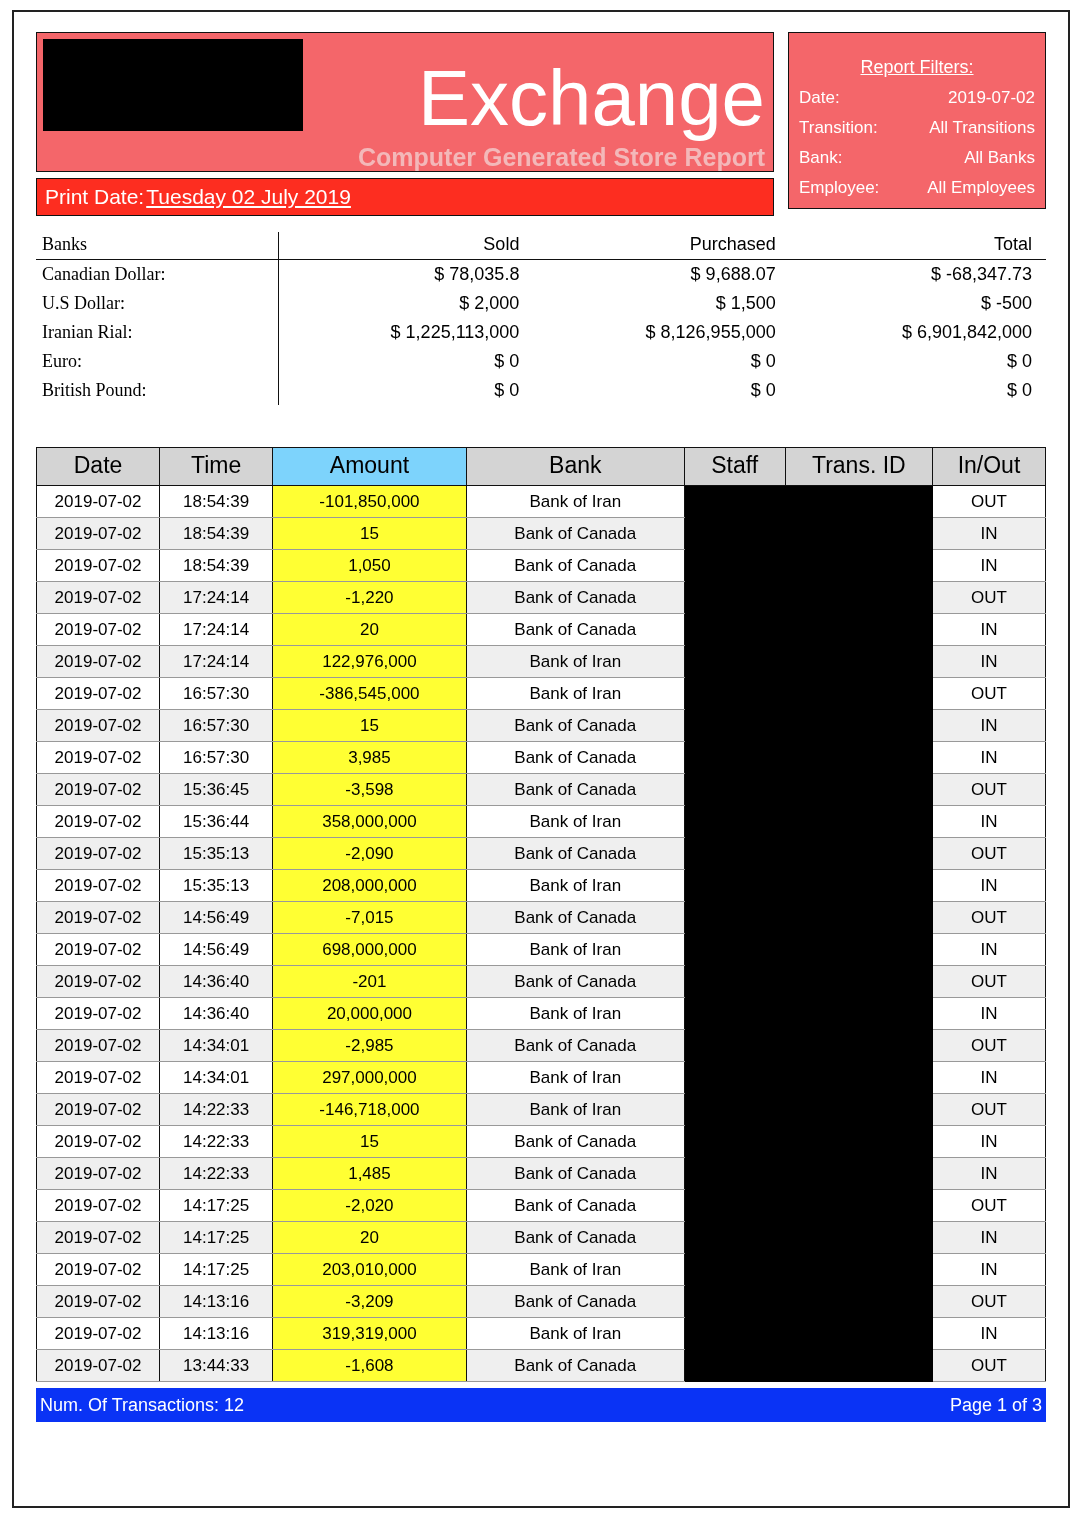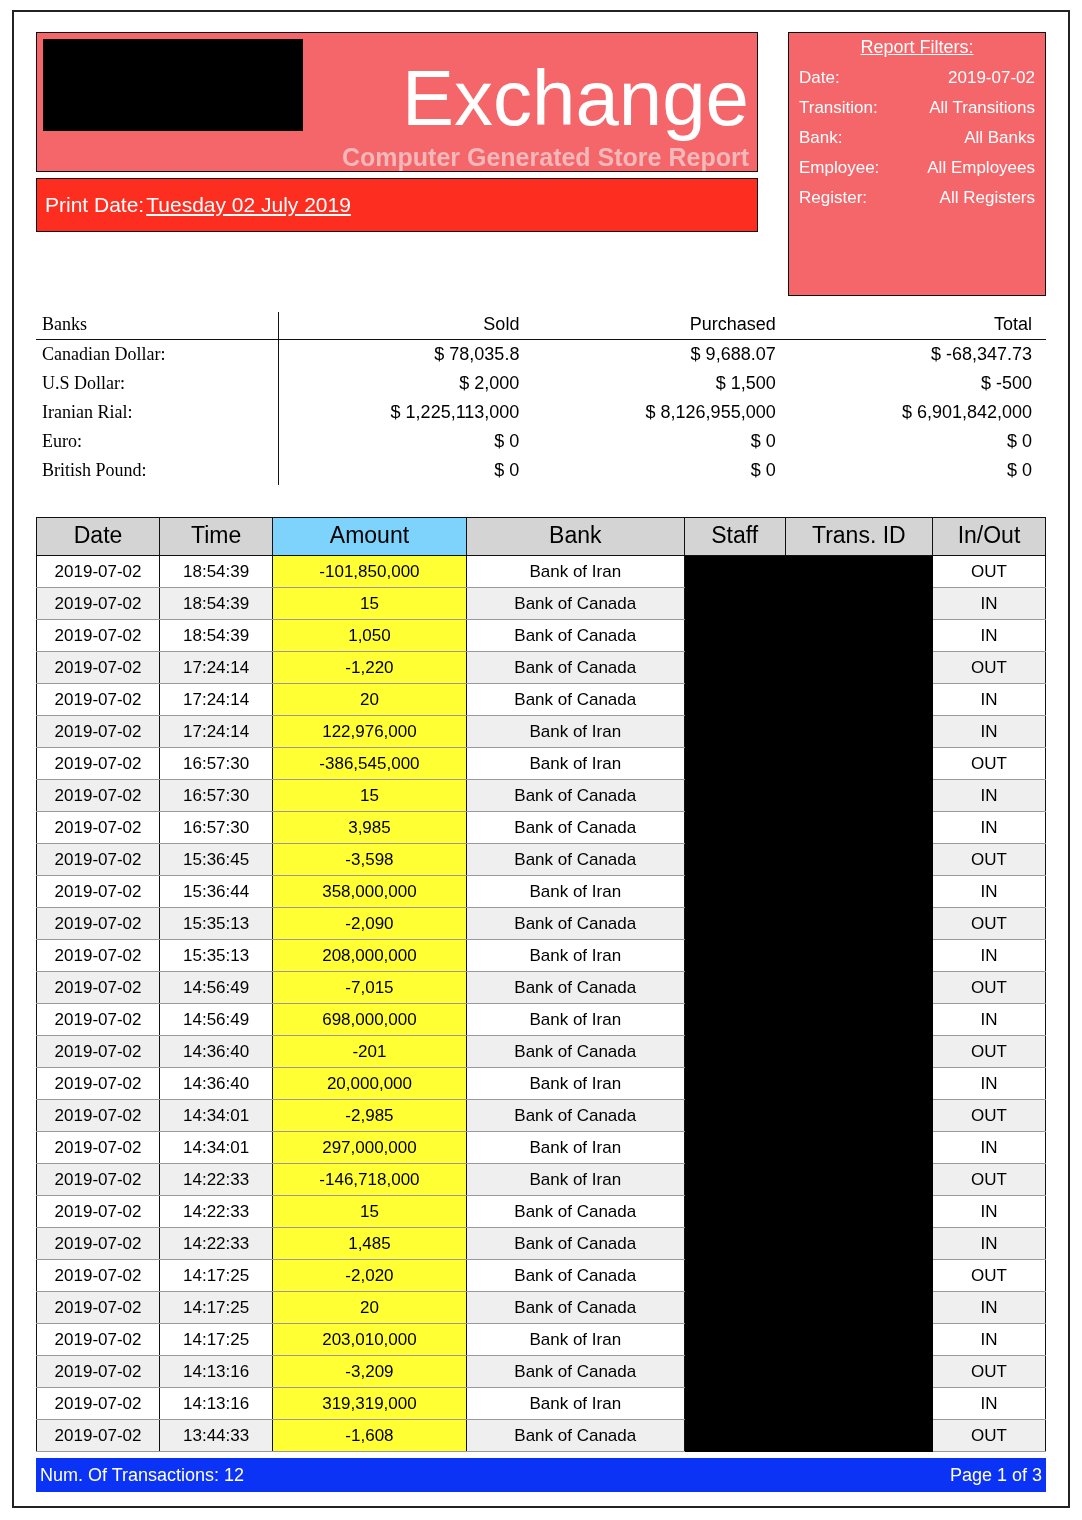--- a/index.html
+++ b/index.html
@@ -69,42 +69,41 @@
     bottom: 0;
     color: #f3b8b9;
     font-size: 25px;
     line-height: 28px;
     font-weight: bold;
   }
   .printdate-band {
     margin-top: 6px;
     background: #fd2d20;
     border: 1px solid #111;
-    height: 54px;
+    height: 38px;
     box-sizing: border-box;
     color: #ffffff;
     font-size: 21px;
     display: flex;
     align-items: center;
     padding-left: 8px;
   }
   .printdate-band .pd-label { margin-right: 2px; }
   .printdate-band .pd-value { text-decoration: underline; }
 
   .filters {
     width: 258px;
     flex: 0 0 258px;
     background: #f4666a;
     border: 1px solid #111;
     box-sizing: border-box;
-    height: 264px;
-    padding: 4px 10px 6px 10px;
+    height: 177px;
+    padding: 24px 10px 6px 10px;
     color: #fff;
     font-size: 17px;
-    margin-left: 16px;
   }
   .filters-title {
     text-align: center;
     text-decoration: underline;
     font-size: 18px;
     margin-bottom: 10px;
   }
   .filter-row {
     display: flex;
     justify-content: space-between;
@@ -142,21 +141,21 @@
   }
   .summary td {
     padding: 4px 6px;
   }
   .summary tbody td.c-name { border-right: 1px solid #111; }
   .summary thead th.c-name { border-right: 1px solid #111; }
   .summary tbody tr:last-child td.c-name { border-right: 1px solid #111; }
 
   
   .trans {
-    margin-top: 32px;
+    margin-top: 42px;
   }
   .trans table {
     width: 100%;
     border-collapse: collapse;
     font-size: 17px;
     table-layout: fixed;
   }
   .trans thead th {
     background: #d4d4d4;
     border: 1px solid #111;

